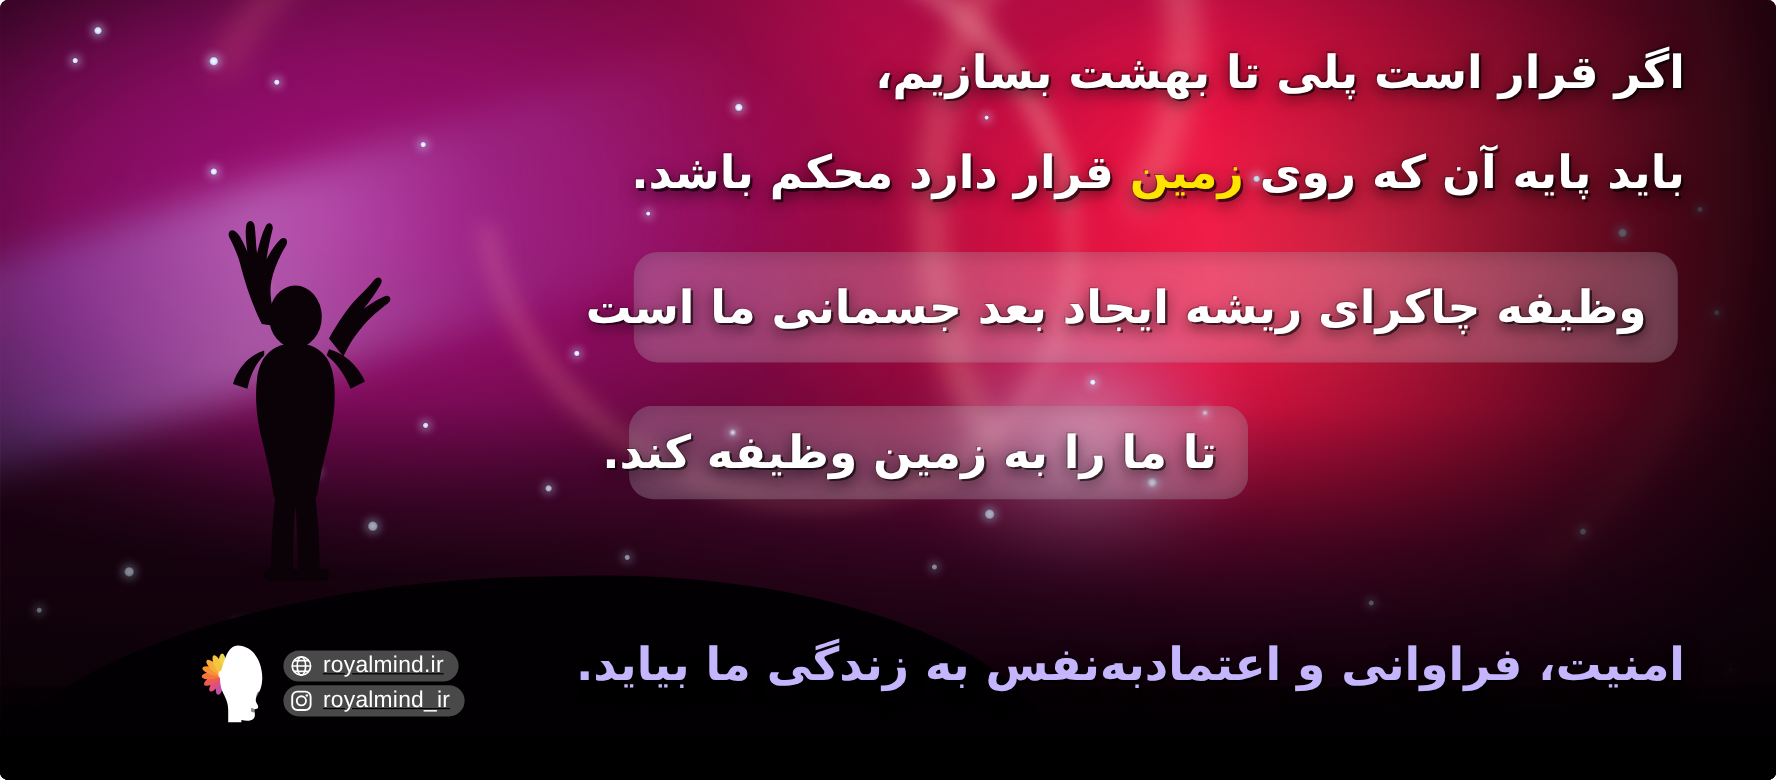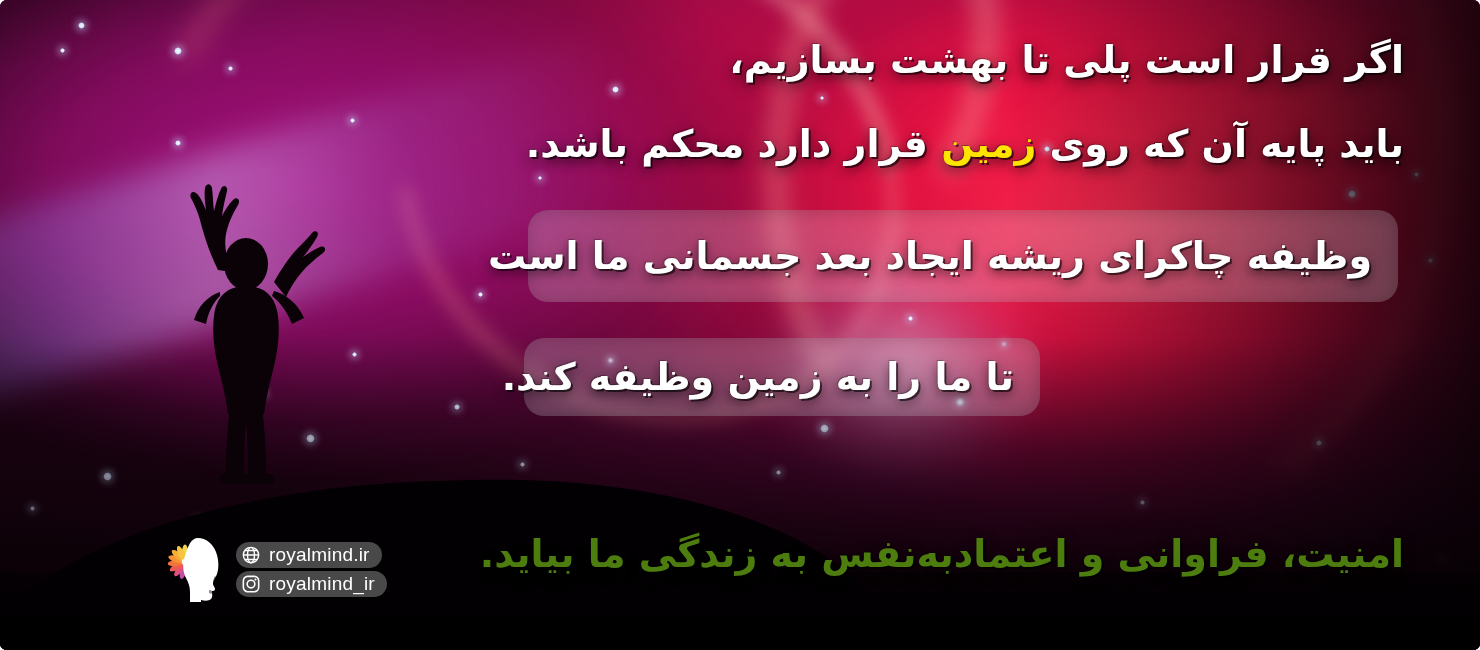--- a/index.html
+++ b/index.html
@@ -116,21 +116,21 @@
     font-weight:bold;
     color:#ffffff;
     text-shadow:
       2px 2px 0 rgba(0,0,0,.62),
       -1px -1px 0 rgba(0,0,0,.28),
       0 4px 13px rgba(0,0,0,.70);
   }
   .l1{right:76px;top:38px;font-size:38px;letter-spacing:.2px;}
   .l2{right:76px;top:122px;font-size:38px;letter-spacing:.2px;}
   .l5{right:76px;top:448px;font-size:38px;}
-  .l6{right:76px;top:532px;font-size:38px;color:#4d7c0f;
+  .l6{right:76px;top:532px;font-size:38px;color:#c4b5fd;
       text-shadow:2px 2px 0 rgba(0,0,0,.70),0 4px 14px rgba(0,0,0,.80);}
   .hl-yellow{color:#ffe400;}
 
   
   .block{
     position:absolute;
     display:flex;align-items:center;justify-content:flex-start;
     direction:rtl;
     border-radius:20px;
     background:rgba(235,225,240,.26);
@@ -148,21 +148,21 @@
   .b1{right:82px;top:210px;width:870px;height:92px;}
   .b2{right:440px;top:338px;width:516px;height:78px;}
 
   
   .brand{
     position:absolute;left:168px;bottom:48px;
     display:flex;align-items:center;gap:12px;direction:ltr;
   }
   .logo{width:56px;height:66px;flex:0 0 auto;}
   .logo svg{display:block;width:100%;height:100%;}
-  .handles{display:flex;flex-direction:column;gap:3px;}
+  .handles{display:flex;flex-direction:column;gap:3px;text-decoration:underline;}
   .pill{
     display:flex;align-items:center;gap:8px;
     background:rgba(125,125,125,.58);
     border-radius:13px;
     padding:2px 12px 2px 5px;
     width:max-content;
   }
   .pill .ico{width:20px;height:20px;flex:0 0 auto;color:#fff;}
   .pill .ico svg{display:block;width:100%;height:100%;}
   .pill .txt{

